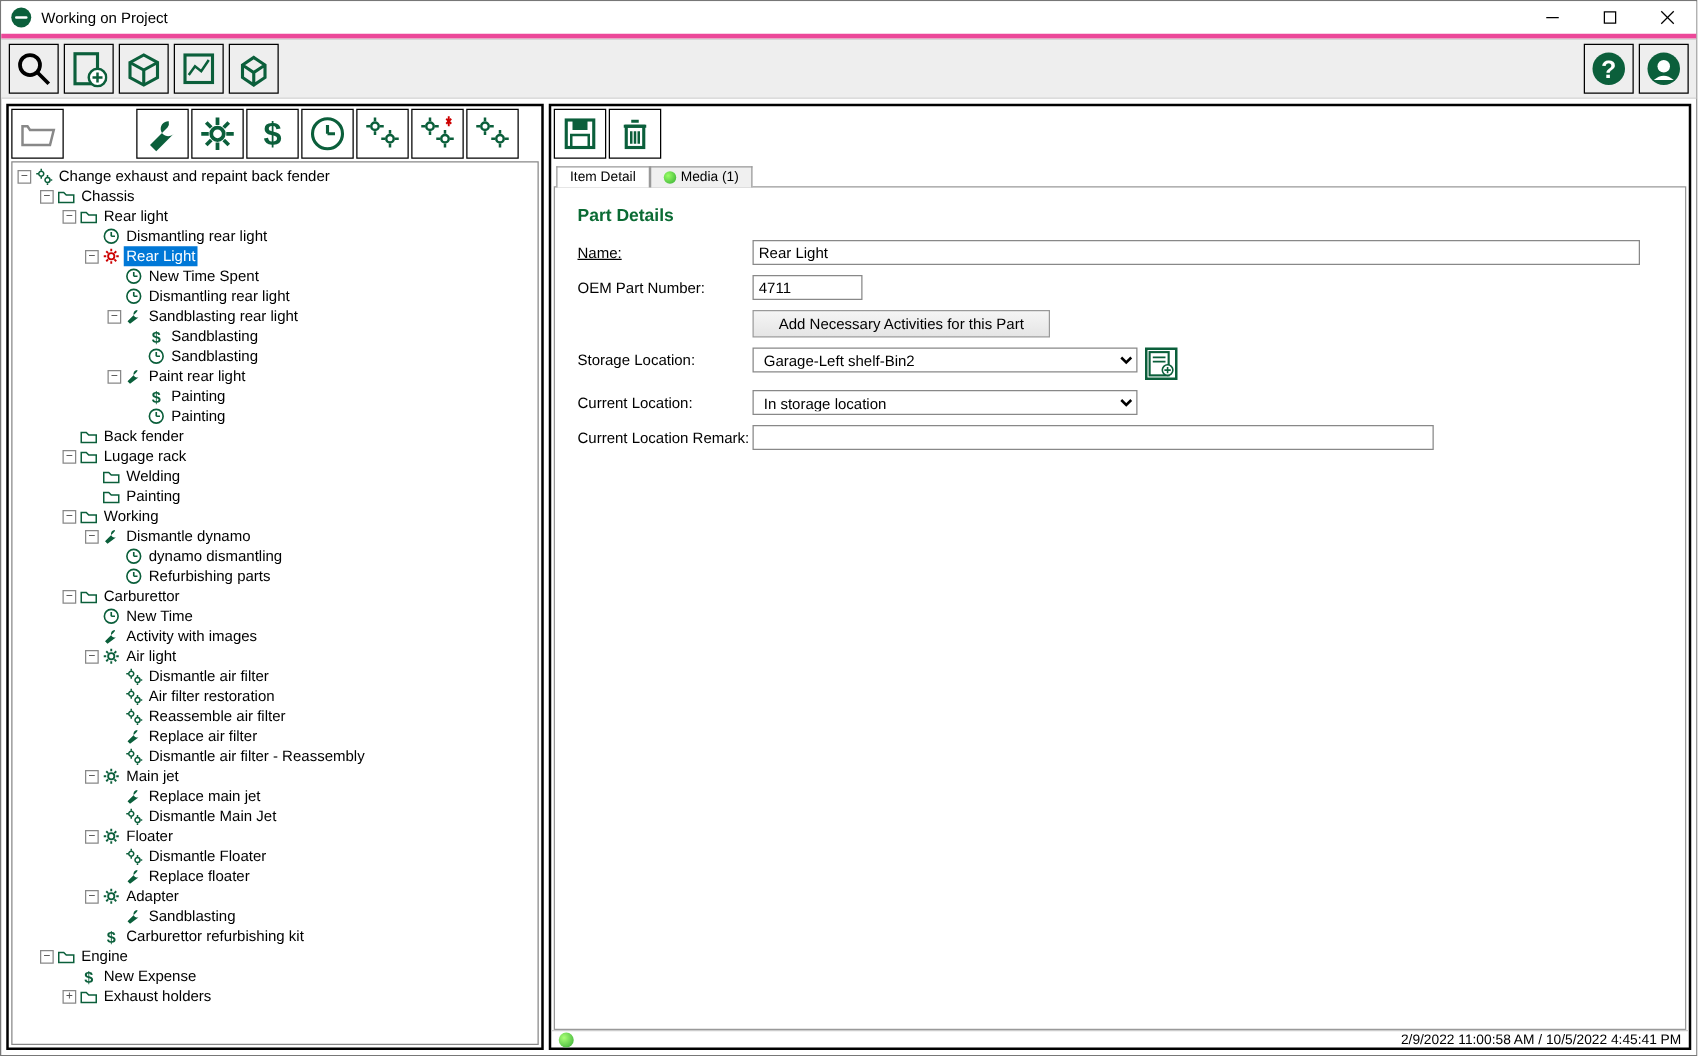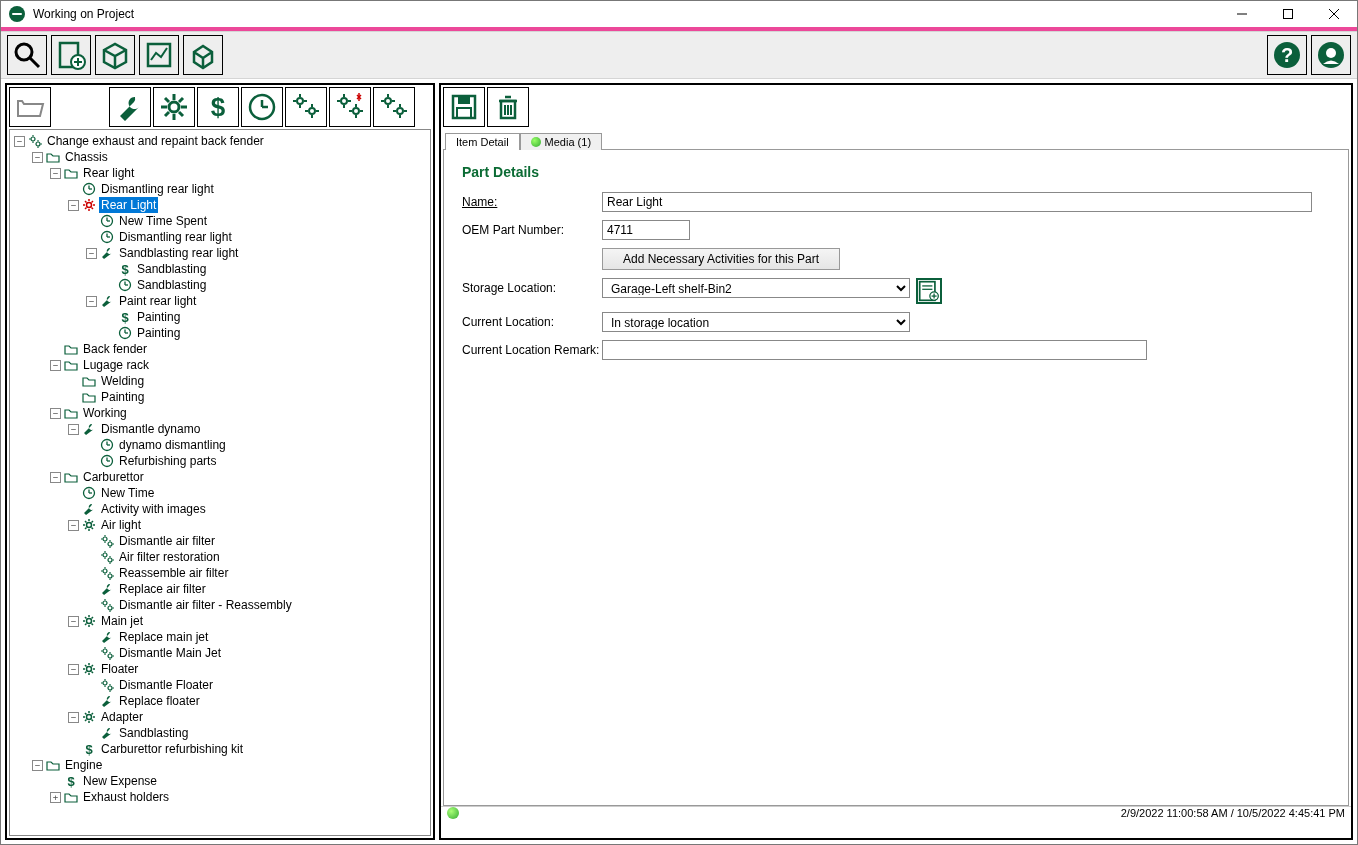--- a/index.html
+++ b/index.html
@@ -241,22 +241,23 @@
   }
   .icon-btn {
     width: 26px; height: 26px;
     border: 2px solid #0b5f3b;
     display: inline-flex;
     align-items: center;
     justify-content: center;
     margin-left: 6px;
   }
   .status-bar {
-    height: 32px;
-    display: flex;
+    height: 14px;
+    display: flex;
+    align-items: center;
     padding: 0 6px;
     font-size: 11px;
     border-top: 1px solid #ccc;
   }
   .status-bar .sdot {
     width: 12px; height: 12px;
     border-radius: 50%;
     background: radial-gradient(circle at 35% 35%, #af7, #3a3);
     margin-right: auto;
   }

